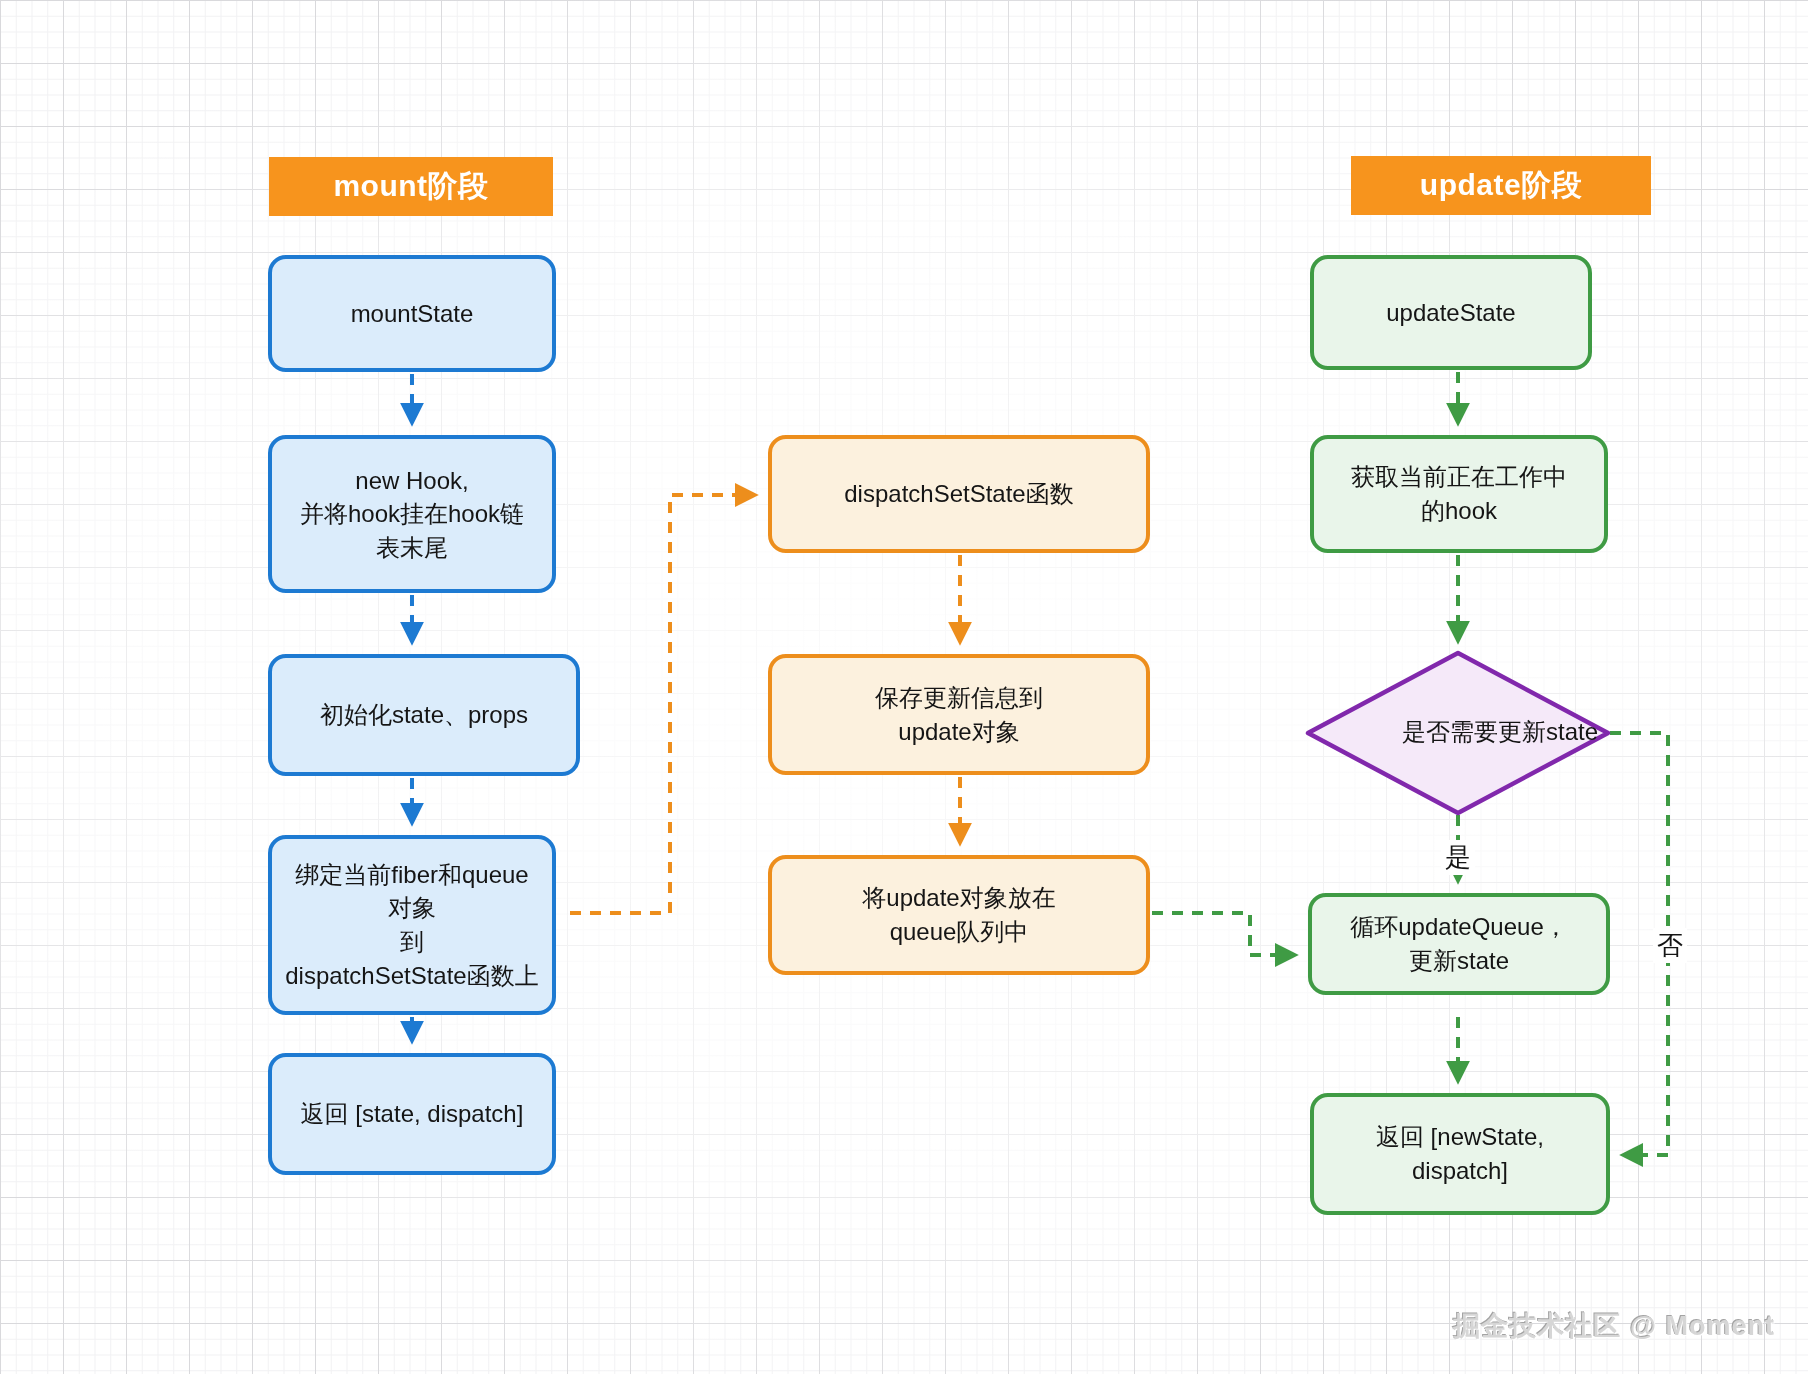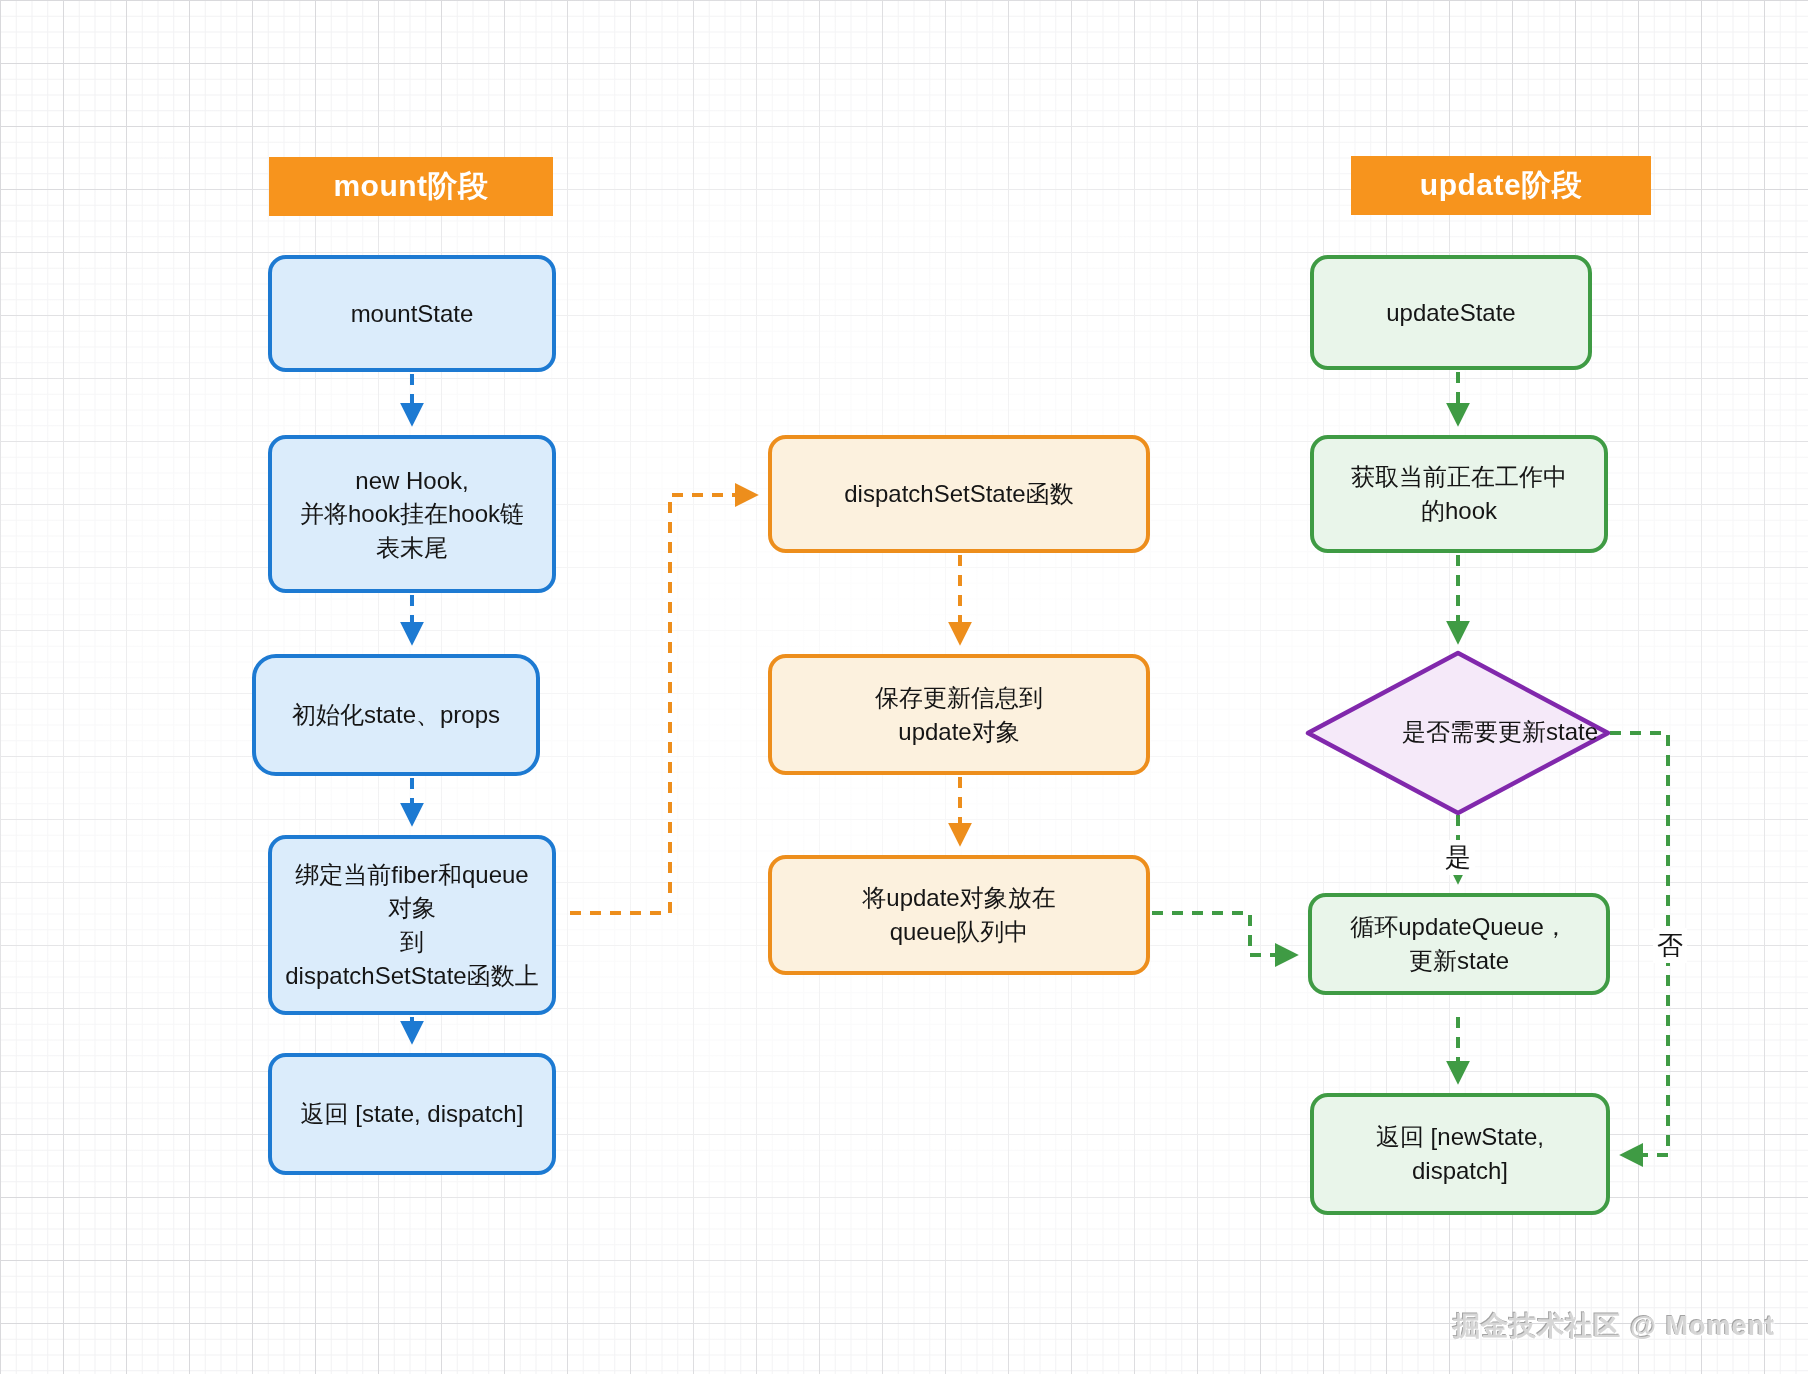--- a/index.html
+++ b/index.html
@@ -79,21 +79,21 @@
     <polygon points="1458,653 1608,733 1458,813 1308,733" fill="#F5E9F9" stroke="#8128AC" stroke-width="4.5" stroke-linejoin="round"></polygon>
   </svg>
 
   <div class="hdr" style="left:269px;top:157px;width:284px;height:59px;">mount阶段</div>
   <div class="hdr" style="left:1351px;top:156px;width:300px;height:59px;">update阶段</div>
 
   <div class="node blue" style="left:268px;top:255px;width:288px;height:117px;">mountState</div>
   <div class="node blue" style="left:268px;top:435px;width:288px;height:158px;">new Hook,
 并将hook挂在hook链
 表末尾</div>
-  <div class="node blue" style="left:252px;top:654px;width:288px;height:122px;border-radius:24px;">初始化state、props</div>
+  <div class="node blue" style="left:268px;top:654px;width:312px;height:122px;">初始化state、props</div>
   <div class="node blue" style="left:268px;top:835px;width:288px;height:180px;">绑定当前fiber和queue对象
 到
 dispatchSetState函数上</div>
   <div class="node blue" style="left:268px;top:1053px;width:288px;height:122px;">返回 [state, dispatch]</div>
 
   <div class="node orange" style="left:768px;top:435px;width:382px;height:118px;">dispatchSetState函数</div>
   <div class="node orange" style="left:768px;top:654px;width:382px;height:121px;">保存更新信息到
 update对象</div>
   <div class="node orange" style="left:768px;top:855px;width:382px;height:120px;">将update对象放在
 queue队列中</div>

